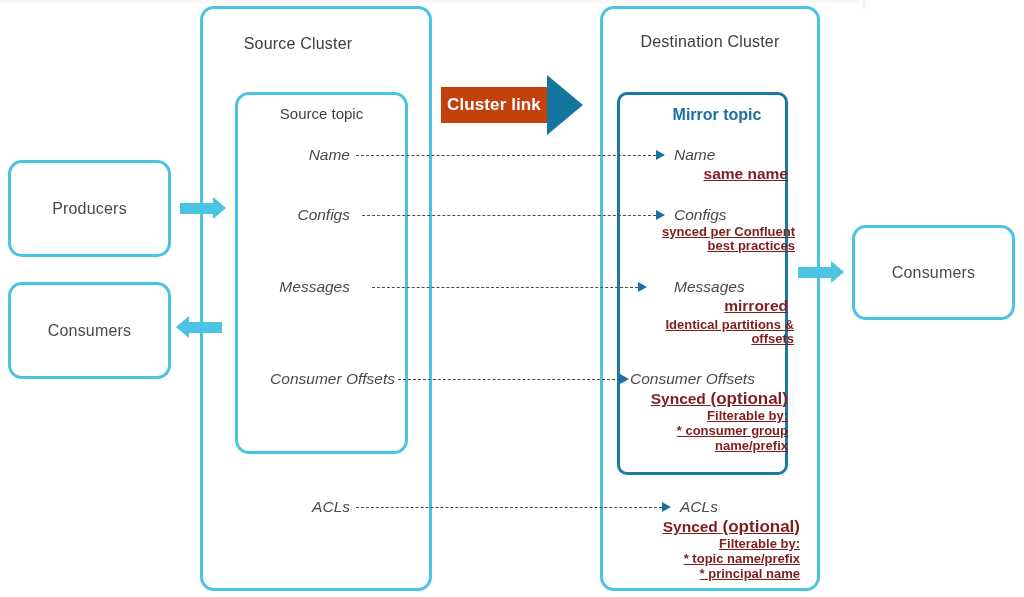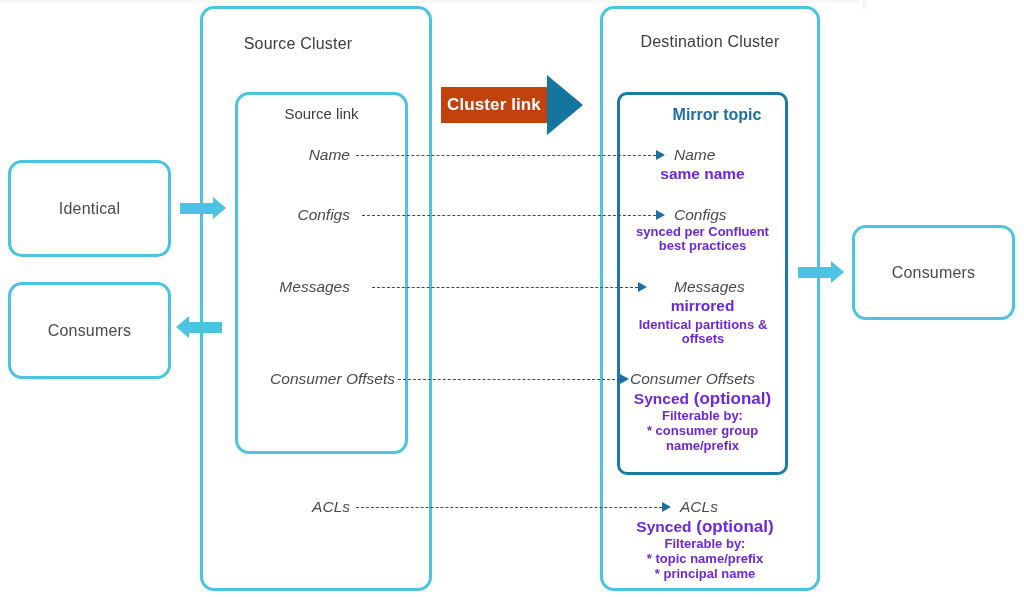--- a/index.html
+++ b/index.html
@@ -78,25 +78,26 @@
   .attr-right {
     position: absolute;
     font-style: italic;
     color: #4a4a4a;
     font-size: 15.5px;
     text-align: left;
     white-space: nowrap;
   }
   .attr-note {
     position: absolute;
-    color: #6d28d9;
+    color: #7f1d1d;
     font-weight: bold;
-    text-align: center;
+    text-align: right;
     line-height: 1.08;
     white-space: nowrap;
+    text-decoration: underline;
   }
   .note-lg { font-size: 15.5px; }
   .note-md { font-size: 13px; }
   .note-inline-sm { font-size: 17px; font-weight: bold; }
 
   
   .dash {
     position: absolute;
     height: 0;
     border-top: 1.6px dashed #4a4a4a;
@@ -167,21 +168,21 @@
 
 <div id="canvas">
 
   <div class="artifact" style="left:0;top:0;width:860px;height:3px;opacity:.55;"></div>
   <div class="artifact" style="left:862px;top:0;width:4px;height:9px;opacity:.7;"></div>
 
   <div class="rbox" style="left:200px;top:6px;width:232px;height:585px;"></div>
   <div class="cluster-title" style="left:200px;top:35px;width:196px;">Source Cluster</div>
 
   <div class="rbox" style="left:235px;top:92px;width:173px;height:362px;"></div>
-  <div class="topic-title" style="left:235px;top:105px;width:173px;">Source link</div>
+  <div class="topic-title" style="left:235px;top:105px;width:173px;">Source topic</div>
 
   <div class="attr-left" style="left:120px;top:146px;width:230px;">Name</div>
   <div class="attr-left" style="left:120px;top:206px;width:230px;">Configs</div>
   <div class="attr-left" style="left:120px;top:278px;width:230px;">Messages</div>
   <div class="attr-left" style="left:120px;top:370px;width:275px;">Consumer Offsets</div>
 
   <div class="attr-left" style="left:120px;top:498px;width:230px;">ACLs</div>
 
   <div class="rbox" style="left:600px;top:6px;width:220px;height:585px;"></div>
   <div class="cluster-title" style="left:600px;top:33px;width:220px;">Destination Cluster</div>
@@ -233,21 +234,21 @@
   <div class="arrowhead" style="left:662px;top:502px;"></div>
 
   <div id="cluster-link" style="left:441px;top:75px;width:142px;height:60px;">
     <div class="cl-body" style="left:0;top:12px;width:106px;height:36px;">
       <span class="cl-label">Cluster link</span>
     </div>
     <div class="cl-head" style="left:106px;top:0;"></div>
   </div>
 
   <div class="rbox endpoint" style="left:8px;top:160px;width:163px;height:97px;">
-    <span>Identical</span>
+    <span>Producers</span>
   </div>
 
   <div class="rbox endpoint" style="left:8px;top:282px;width:163px;height:97px;">
     <span>Consumers</span>
   </div>
 
   <div class="rbox endpoint" style="left:852px;top:225px;width:163px;height:95px;">
     <span>Consumers</span>
   </div>
 

